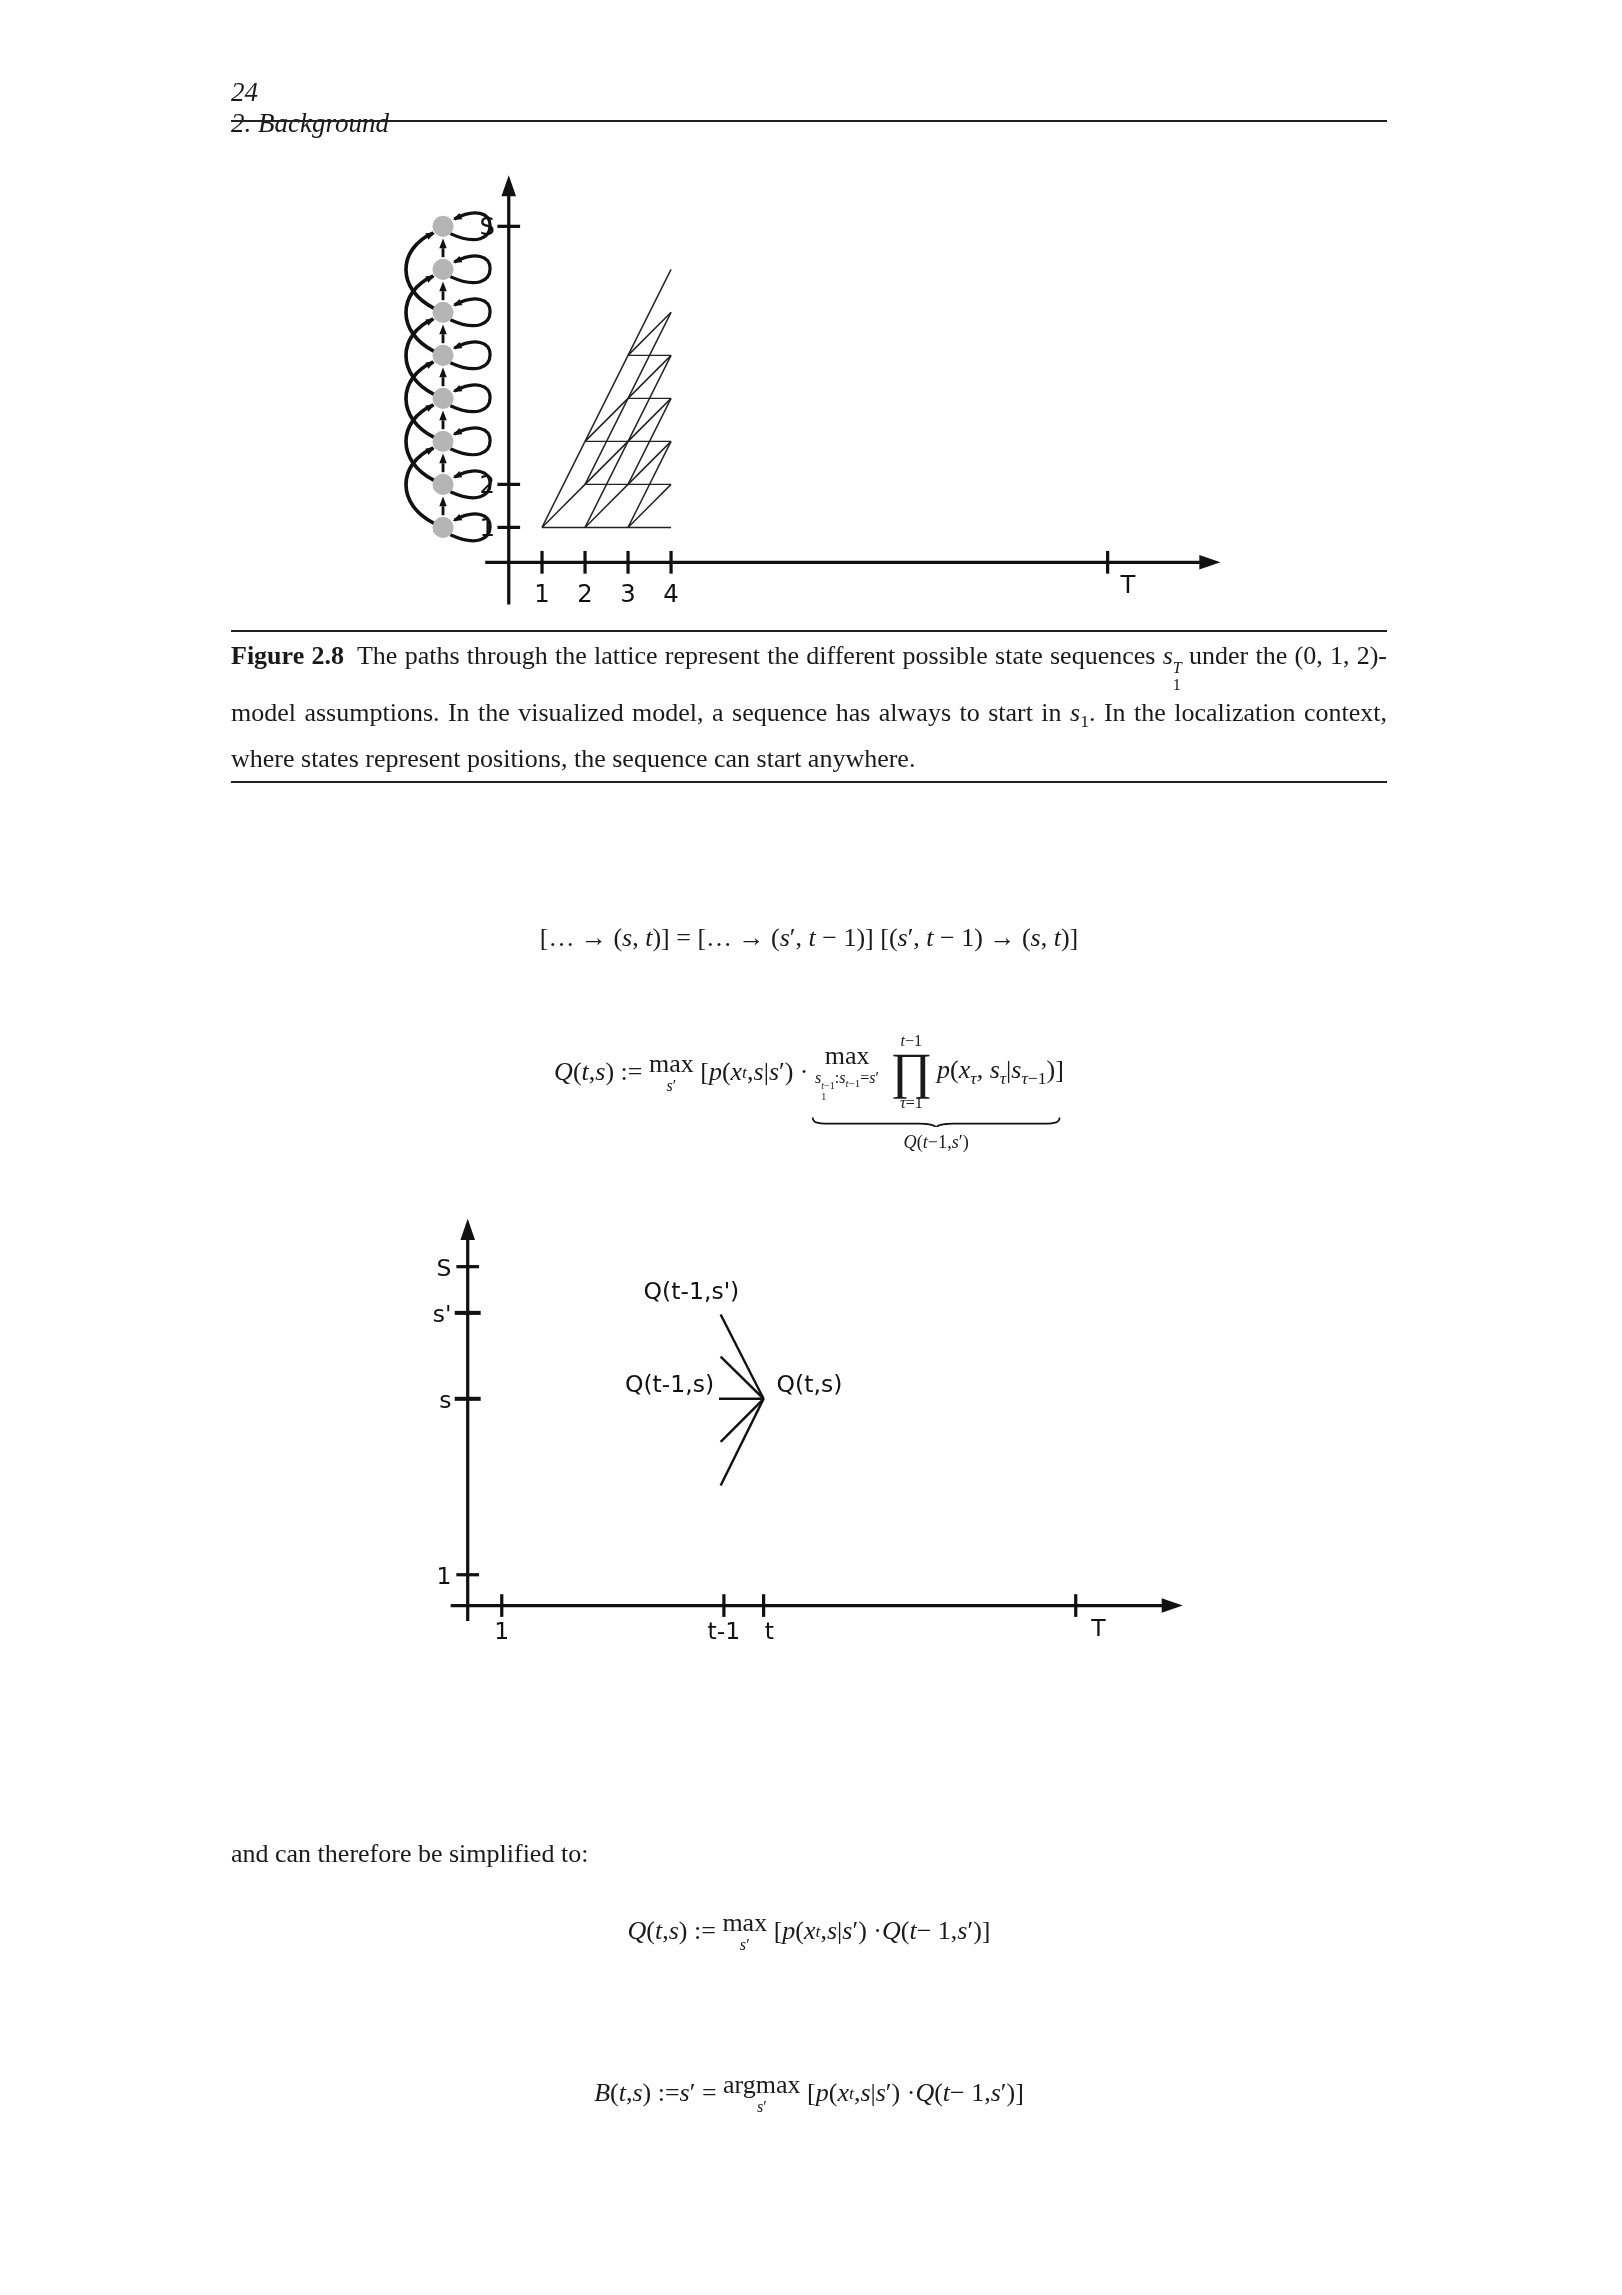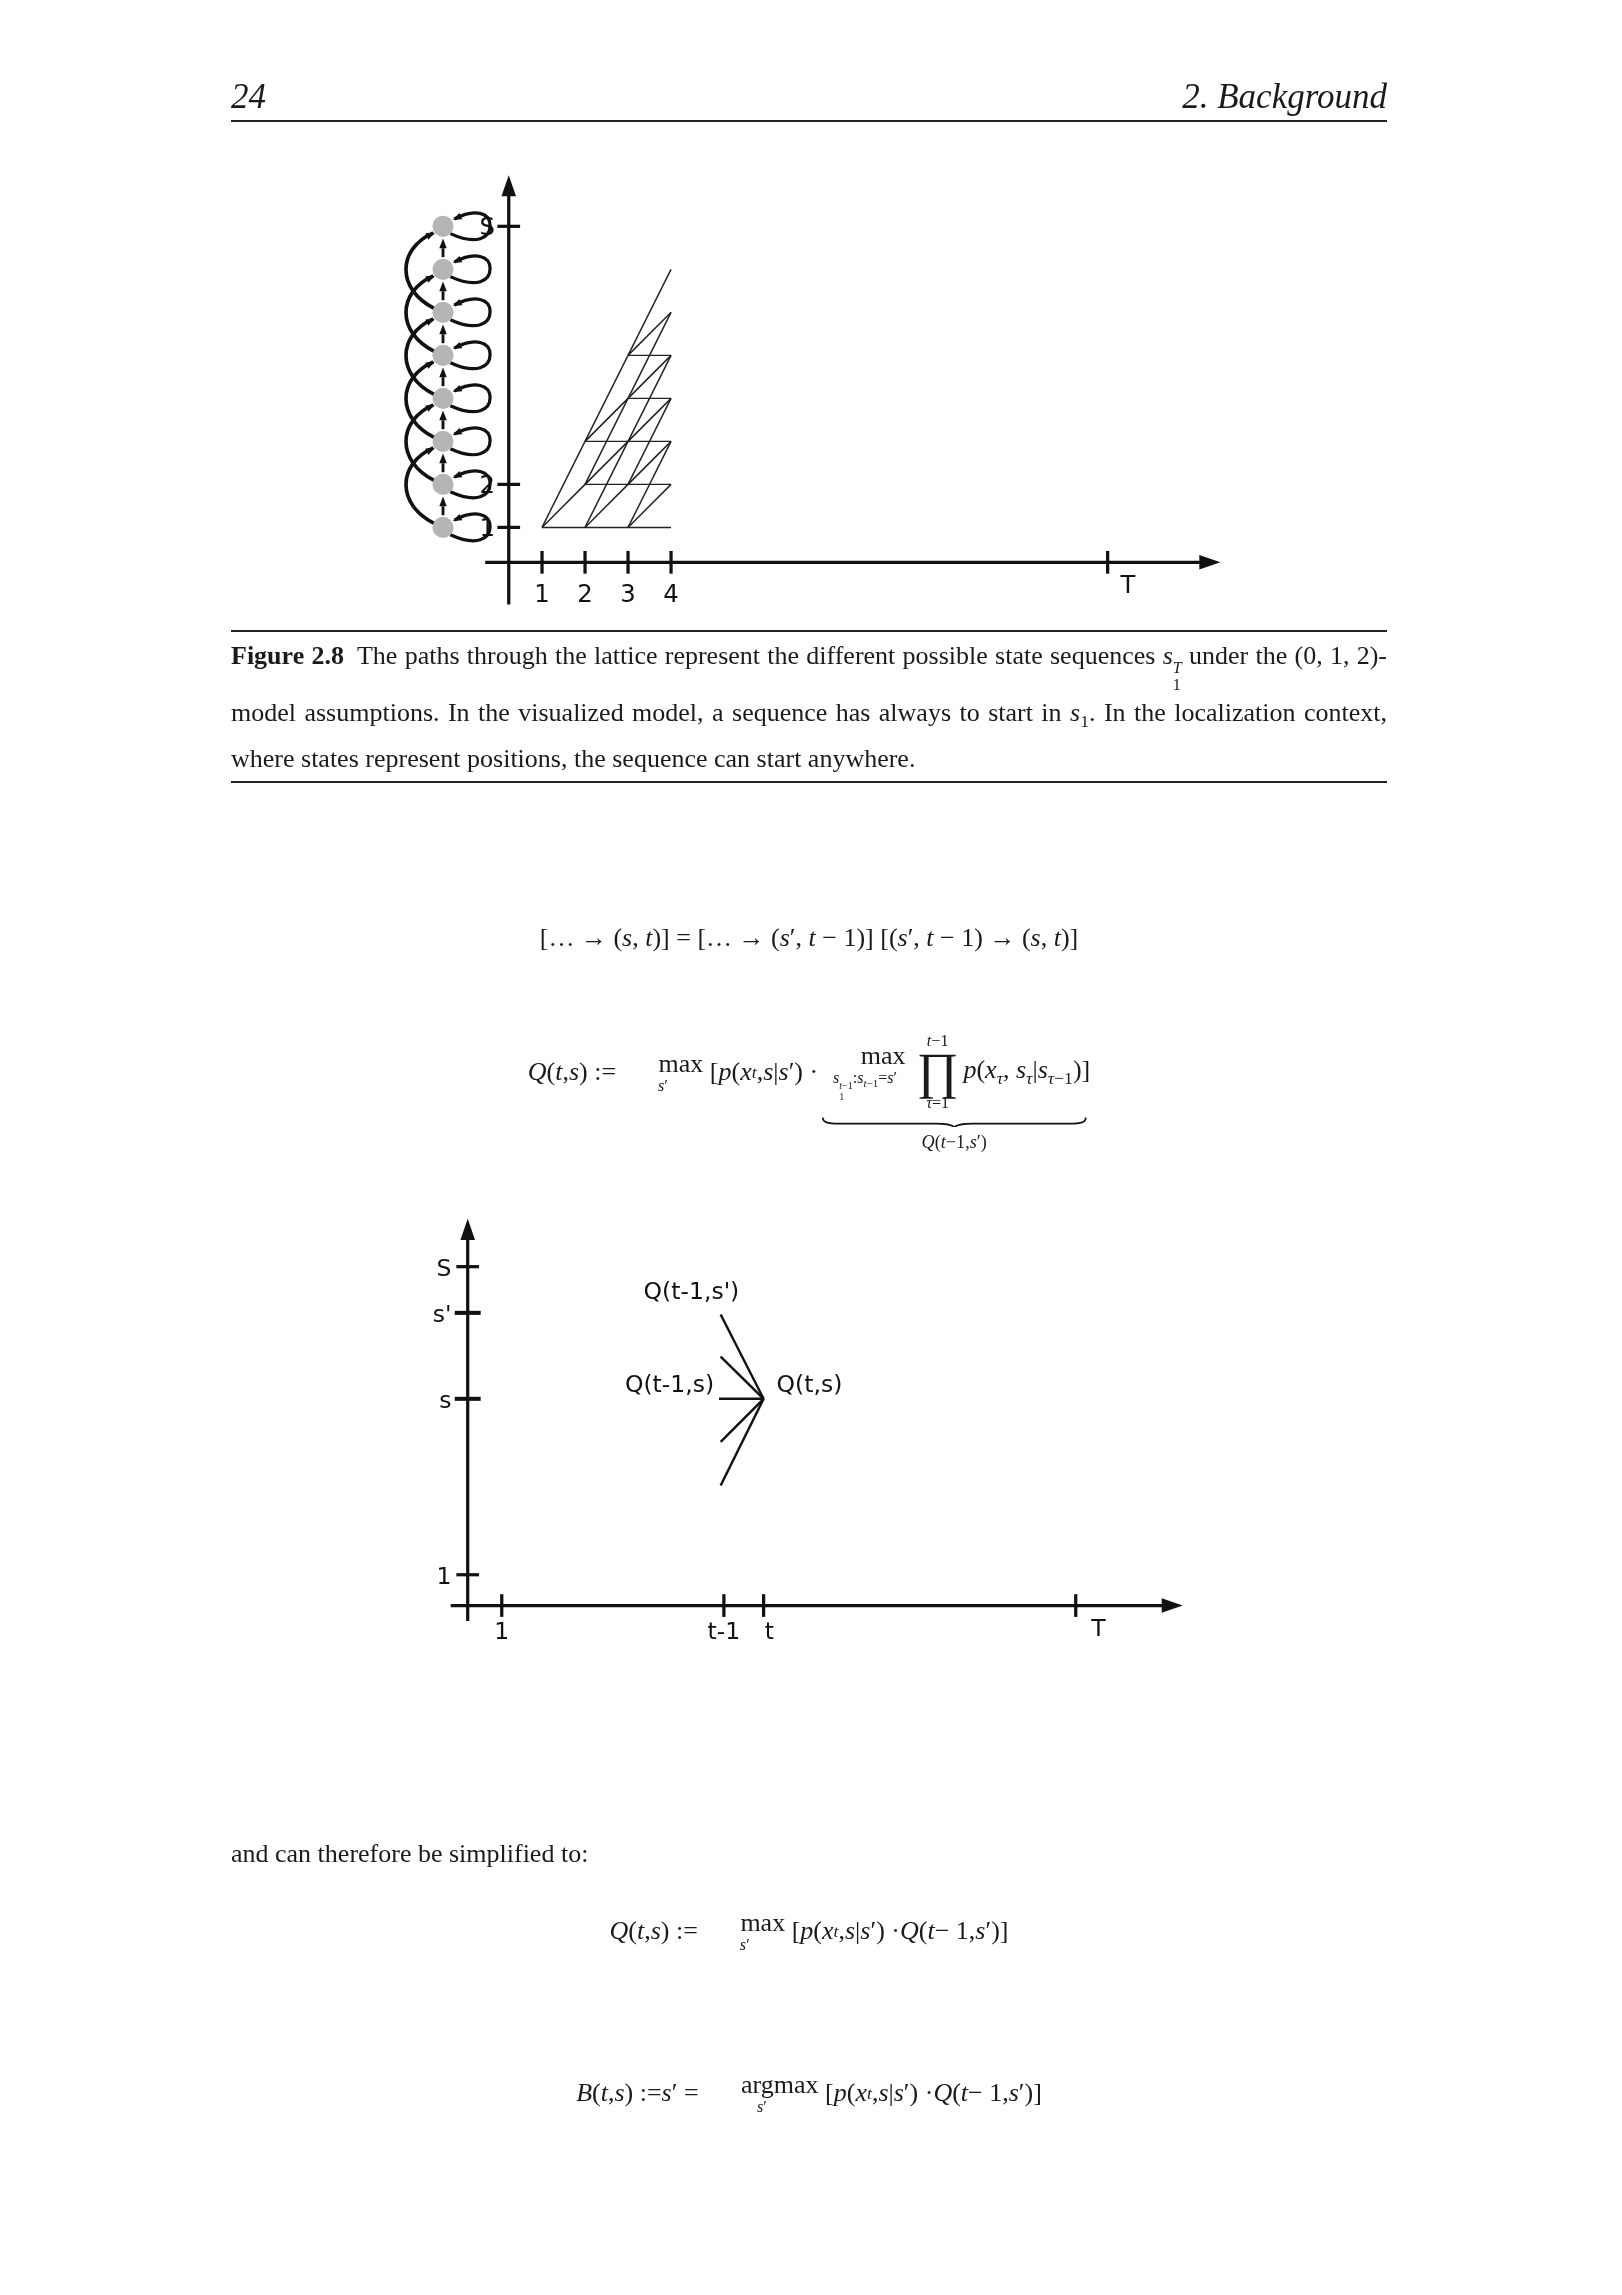--- a/index.html
+++ b/index.html
@@ -2,31 +2,31 @@
 <html style="font-size:13px"><head>
 <meta charset="utf-8">
 <style>
   html,body { margin:0; padding:0; background:#e8e8e8; }
   #page {
     position:relative; width:1623px; height:2295px; background:#ffffff;
     font-family:"Liberation Serif","DejaVu Serif",serif; color:#1a1a1a; overflow:hidden;
   }
   .abs { position:absolute; }
   .col { left:231px; width:1156px; }
-  #header { top:77px; font-size:35px; font-style:italic; display:flex; justify-content:space-between; }
+  #header { top:77px; font-size:27px; font-style:italic; display:flex; justify-content:space-between;flex-direction:column; }
   #header-rule { top:120px; height:2.4px; background:#222; }
   .rule-block { border-top:2.4px solid #222; border-bottom:2.4px solid #222; padding:4.9px 0 3.2px 0; }
   .caption { font-size:26px; line-height:37px; text-align:justify; }
   .caption b { font-weight:bold; margin-right:13px; }
   .bodytext { font-size:26px; line-height:37px; text-align:justify; }
   .eqc { display:flex; justify-content:center; align-items:center; font-size:26px; }
   .eqc i, .bodytext i, .caption i { font-family:"Liberation Serif","DejaVu Serif",serif; }
   
   .munder { display:inline-flex; flex-direction:column; align-items:center; vertical-align:middle; margin:0 6.5px; }
-  .munder .mop { font-style:normal; line-height:1.1;margin-left:36px; }
+  .munder .mop { font-style:normal; line-height:1.1; }
   .munder .mun { font-size:0.62em; line-height:1.1; margin-top:-1.6px; white-space:nowrap; }
   .prodstack { display:inline-flex; flex-direction:column; align-items:center; vertical-align:middle; margin:0 4.9px; }
   .plim { font-size:0.62em; line-height:1.15; }
   .psym { font-size:1.95em; line-height:0.85; }
   .ss { display:inline-flex; flex-direction:column; align-items:flex-start; vertical-align:-0.55em; font-size:0.62em; line-height:1.1; }
   sub, sup { font-size:0.68em; }
   .ubgroup { position:relative; display:inline-flex; align-items:center; }
   .ubrace { position:absolute; top:calc(100% + 4.9px); left:1%; width:98%; height:10.5px; display:block; }
   .ublabel { position:absolute; top:calc(100% + 19.5px); left:50%; transform:translateX(-50%); font-size:0.7em; white-space:nowrap; }
   .pterm { white-space:nowrap; }

